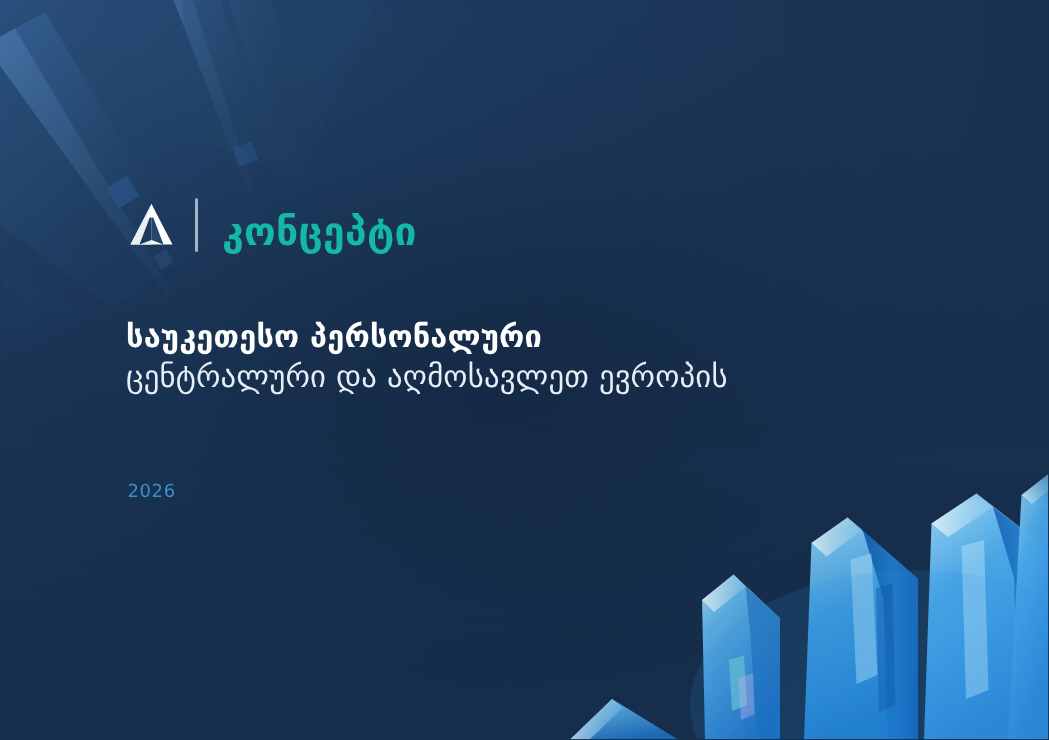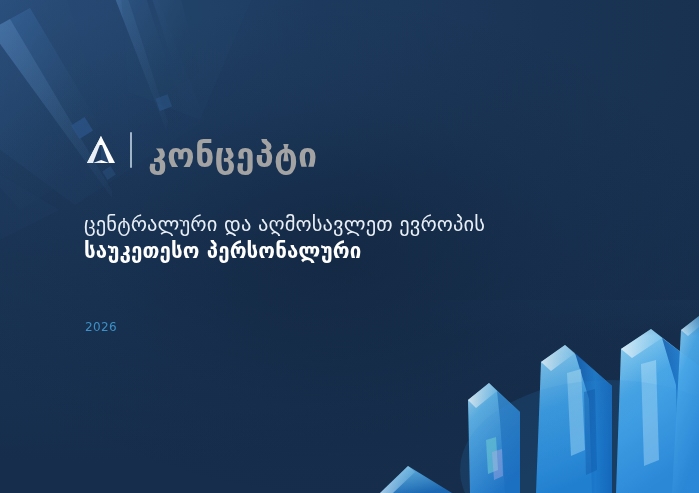--- a/index.html
+++ b/index.html
@@ -65,22 +65,22 @@
   }
   .brand-divider {
     width: 2px;
     height: 36px;
     background: #b9cbdd;
     margin: 0 16px 0 12px;
     border-radius: 1px;
     opacity: .85;
   }
   .brand-word {
-    color: #a3a3a3;
-    font-size: 34px;
+    color: #14b8a6;
+    font-size: 26px;
     font-weight: 700;
     letter-spacing: .2px;
     line-height: 1;
     white-space: nowrap;
     margin-top: 10px;
   }
 
   .headline {
     position: absolute;
     left: 0;
@@ -242,20 +242,20 @@
         <polygon points="17,3 17,30 3,30" fill="#e9eef4"></polygon>
         <polygon points="17,9 17,27 9,30" fill="#1d3a5e"></polygon>
         <polygon points="17,9 17,27 25,30" fill="#24456d"></polygon>
         <polygon points="17,3 20,12 14,12" fill="#ffffff"></polygon>
       </svg>
       <div class="brand-divider"></div>
       <div class="brand-word">კონცეპტი</div>
     </div>
 
     <div class="headline">
+      <div class="headline-line bold">საუკეთესო პერსონალური</div>
       <div class="headline-line regular">ცენტრალური და აღმოსავლეთ ევროპის</div>
-      <div class="headline-line bold">საუკეთესო პერსონალური</div>
     </div>
 
     <div class="year">2026</div>
   </div>
 
 </div>
 
 </body></html>

